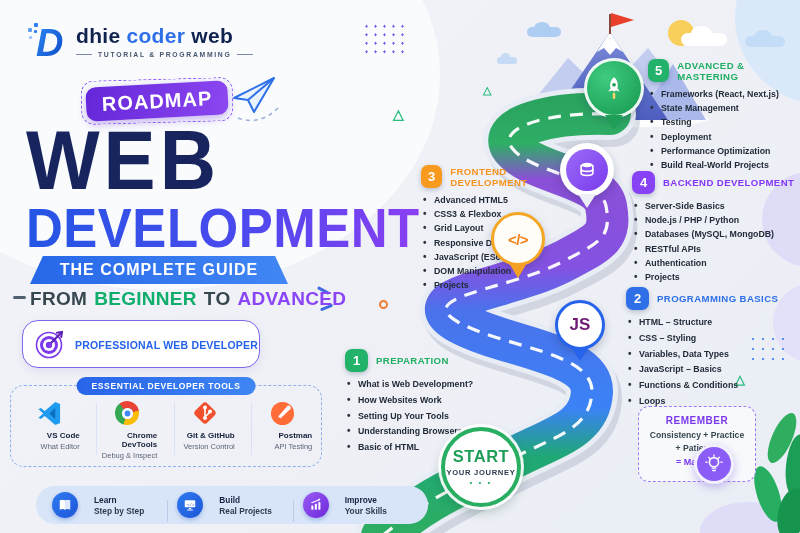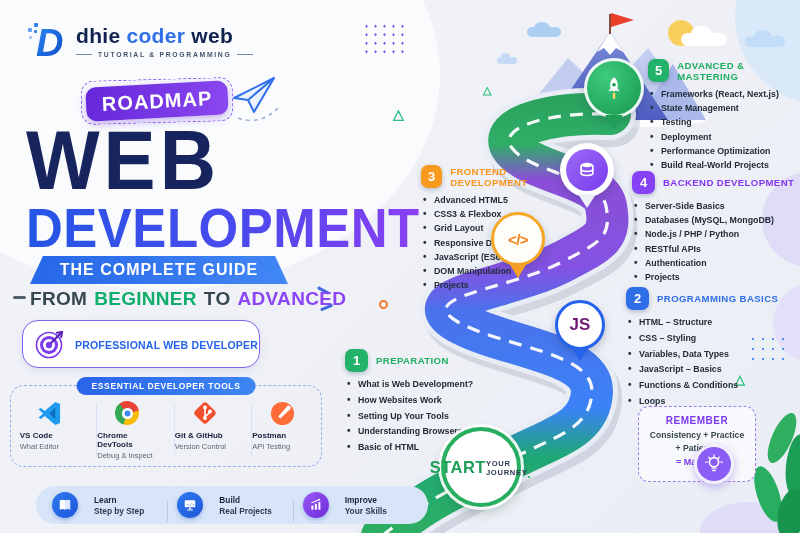--- a/index.html
+++ b/index.html
@@ -85,21 +85,21 @@
   .journey .jl1 { font-size:9.5px; font-weight:800; color:#263238; letter-spacing:.2px; }
   .journey .jl2 { font-size:10.5px; font-weight:800; color:#2563eb; margin-top:2px; letter-spacing:.2px; }
 
   
   .toolsbox { position:absolute; left:10px; top:385px; width:312px; height:82px; z-index:5;
      border:1.6px dashed #8fb0ee; border-radius:14px; }
   .tools-heading { position:absolute; left:50%; top:-9px; transform:translateX(-50%);
      background:linear-gradient(95deg,#2864e8,#3f86f4); color:#fff; white-space:nowrap;
      font-size:8.5px; font-weight:800; letter-spacing:.6px; padding:4px 15px; border-radius:10px; }
   .tools-row { display:flex; justify-content:space-around; padding-top:13px; }
-  .tool { width:60px; text-align:left; position:relative; }
+  .tool { width:60px; text-align:right; position:relative; }
   .tool + .tool::before { content:""; position:absolute; left:-1px; top:4px; height:52px;
      width:1px; background:#d8e4f6; }
   .tool .ticon { height:28px; display:flex; align-items:center; justify-content:center; }
   .tool .tname { font-size:8px; font-weight:800; color:#15203a; margin-top:4px; }
   .tool .tdesc { font-size:7.5px; color:#5b6576; margin-top:2px; }
   .chrome-ball { width:24px; height:24px; border-radius:50%; position:relative;
      background:conic-gradient(from -40deg,#ea4335 0 33%,#fbbc05 0 66%,#34a853 0 100%); }
   .chrome-ball::after { content:""; position:absolute; left:6.5px; top:6.5px; width:11px; height:11px;
      border-radius:50%; background:#fff; box-shadow:inset 0 0 0 2.6px #fff, inset 0 0 0 8px #4285f4; }
 
@@ -162,21 +162,21 @@
   .pin-code .pin-circle { width:54px; height:54px; background:#fffdf8; border:3px solid #f5a623;
      color:#f57f17; font-size:15px; font-weight:900; letter-spacing:-.5px; }
   .pin-code .tail { border-top:15px solid #f5a125; }
   .pin-js { left:555px; top:300px; }
   .pin-js .pin-circle { width:50px; height:50px; background:#fff; border:3px solid #2563eb;
      color:#701a75; font-size:17px; font-weight:900; }
   .pin-js .tail { border-top:14px solid #2563eb; }
   .start-sign { position:absolute; left:441px; top:427px; width:80px; height:80px; z-index:4;
      background:#fff; border:4px solid #27ae60; border-radius:50%;
      box-shadow:0 0 0 3px rgba(255,255,255,.9), 0 5px 12px rgba(20,80,50,.28);
-     display:flex; flex-direction:row; align-items:center; justify-content:center; }
+     display:flex; flex-direction:column; align-items:center; justify-content:center; }
   .start-sign .s1 { font-size:16.5px; font-weight:900; color:#1e9e57; letter-spacing:.5px; }
   .start-sign .s2 { font-size:7.6px; font-weight:800; color:#2c3a4e; letter-spacing:.7px; margin-top:2px; }
   .start-sign .s3 { font-size:8px; color:#27ae60; letter-spacing:2px; margin-top:1px; }
 
   
   .remember { position:absolute; left:638px; top:406px; width:118px; height:76px; z-index:3;
      border:1.5px dashed #9b7bf0; border-radius:11px; background:rgba(255,255,255,.62);
      text-align:center; padding-top:8px; }
   .remember .r-title { font-size:10px; font-weight:900; color:#7c3aed; letter-spacing:.5px; }
   .remember .r-line { font-size:8.6px; font-weight:600; color:#37474f; margin-top:3.5px; }
@@ -444,22 +444,22 @@
     </ul>
   </div>
 
   <div class="stage stage-4">
     <div class="stage-head">
       <div class="stage-num bg-purple">4</div>
       <div class="stage-title tx-purple">BACKEND DEVELOPMENT</div>
     </div>
     <ul>
       <li>Server-Side Basics</li>
+      <li>Node.js / PHP / Python</li>
       <li>Databases (MySQL, MongoDB)</li>
-      <li>Node.js / PHP / Python</li>
       <li>RESTful APIs</li>
       <li>Authentication</li>
       <li>Projects</li>
     </ul>
   </div>
 
   <div class="stage stage-5">
     <div class="stage-head">
       <div class="stage-num bg-green">5</div>
       <div class="stage-title tx-green">ADVANCED &amp; MASTERING</div>

